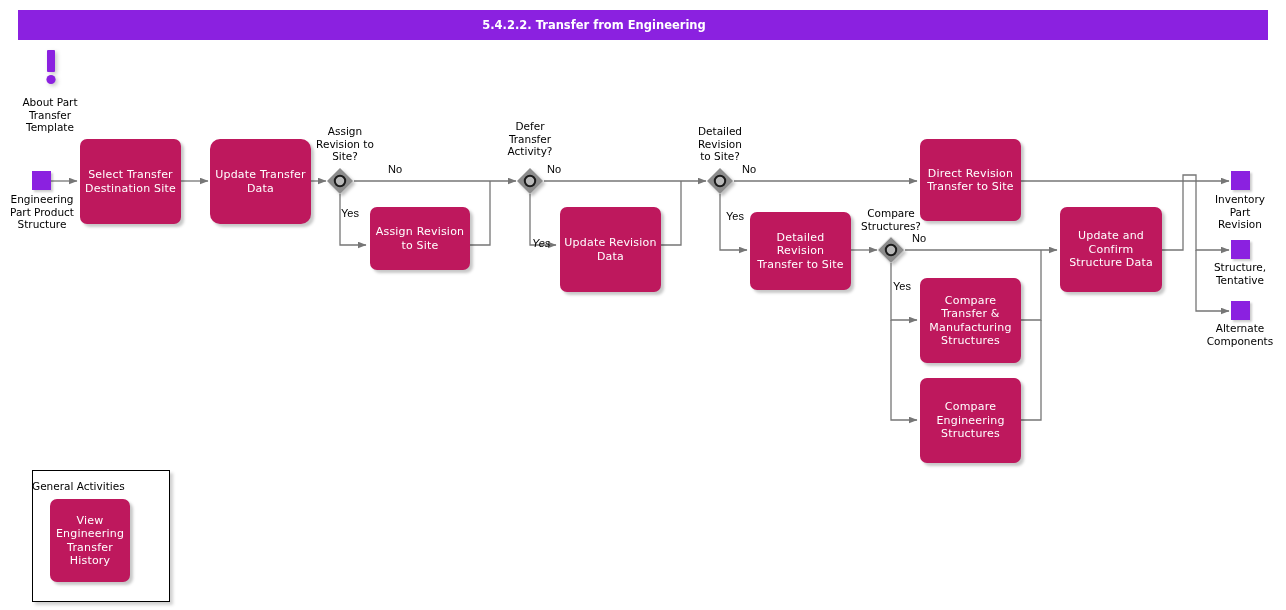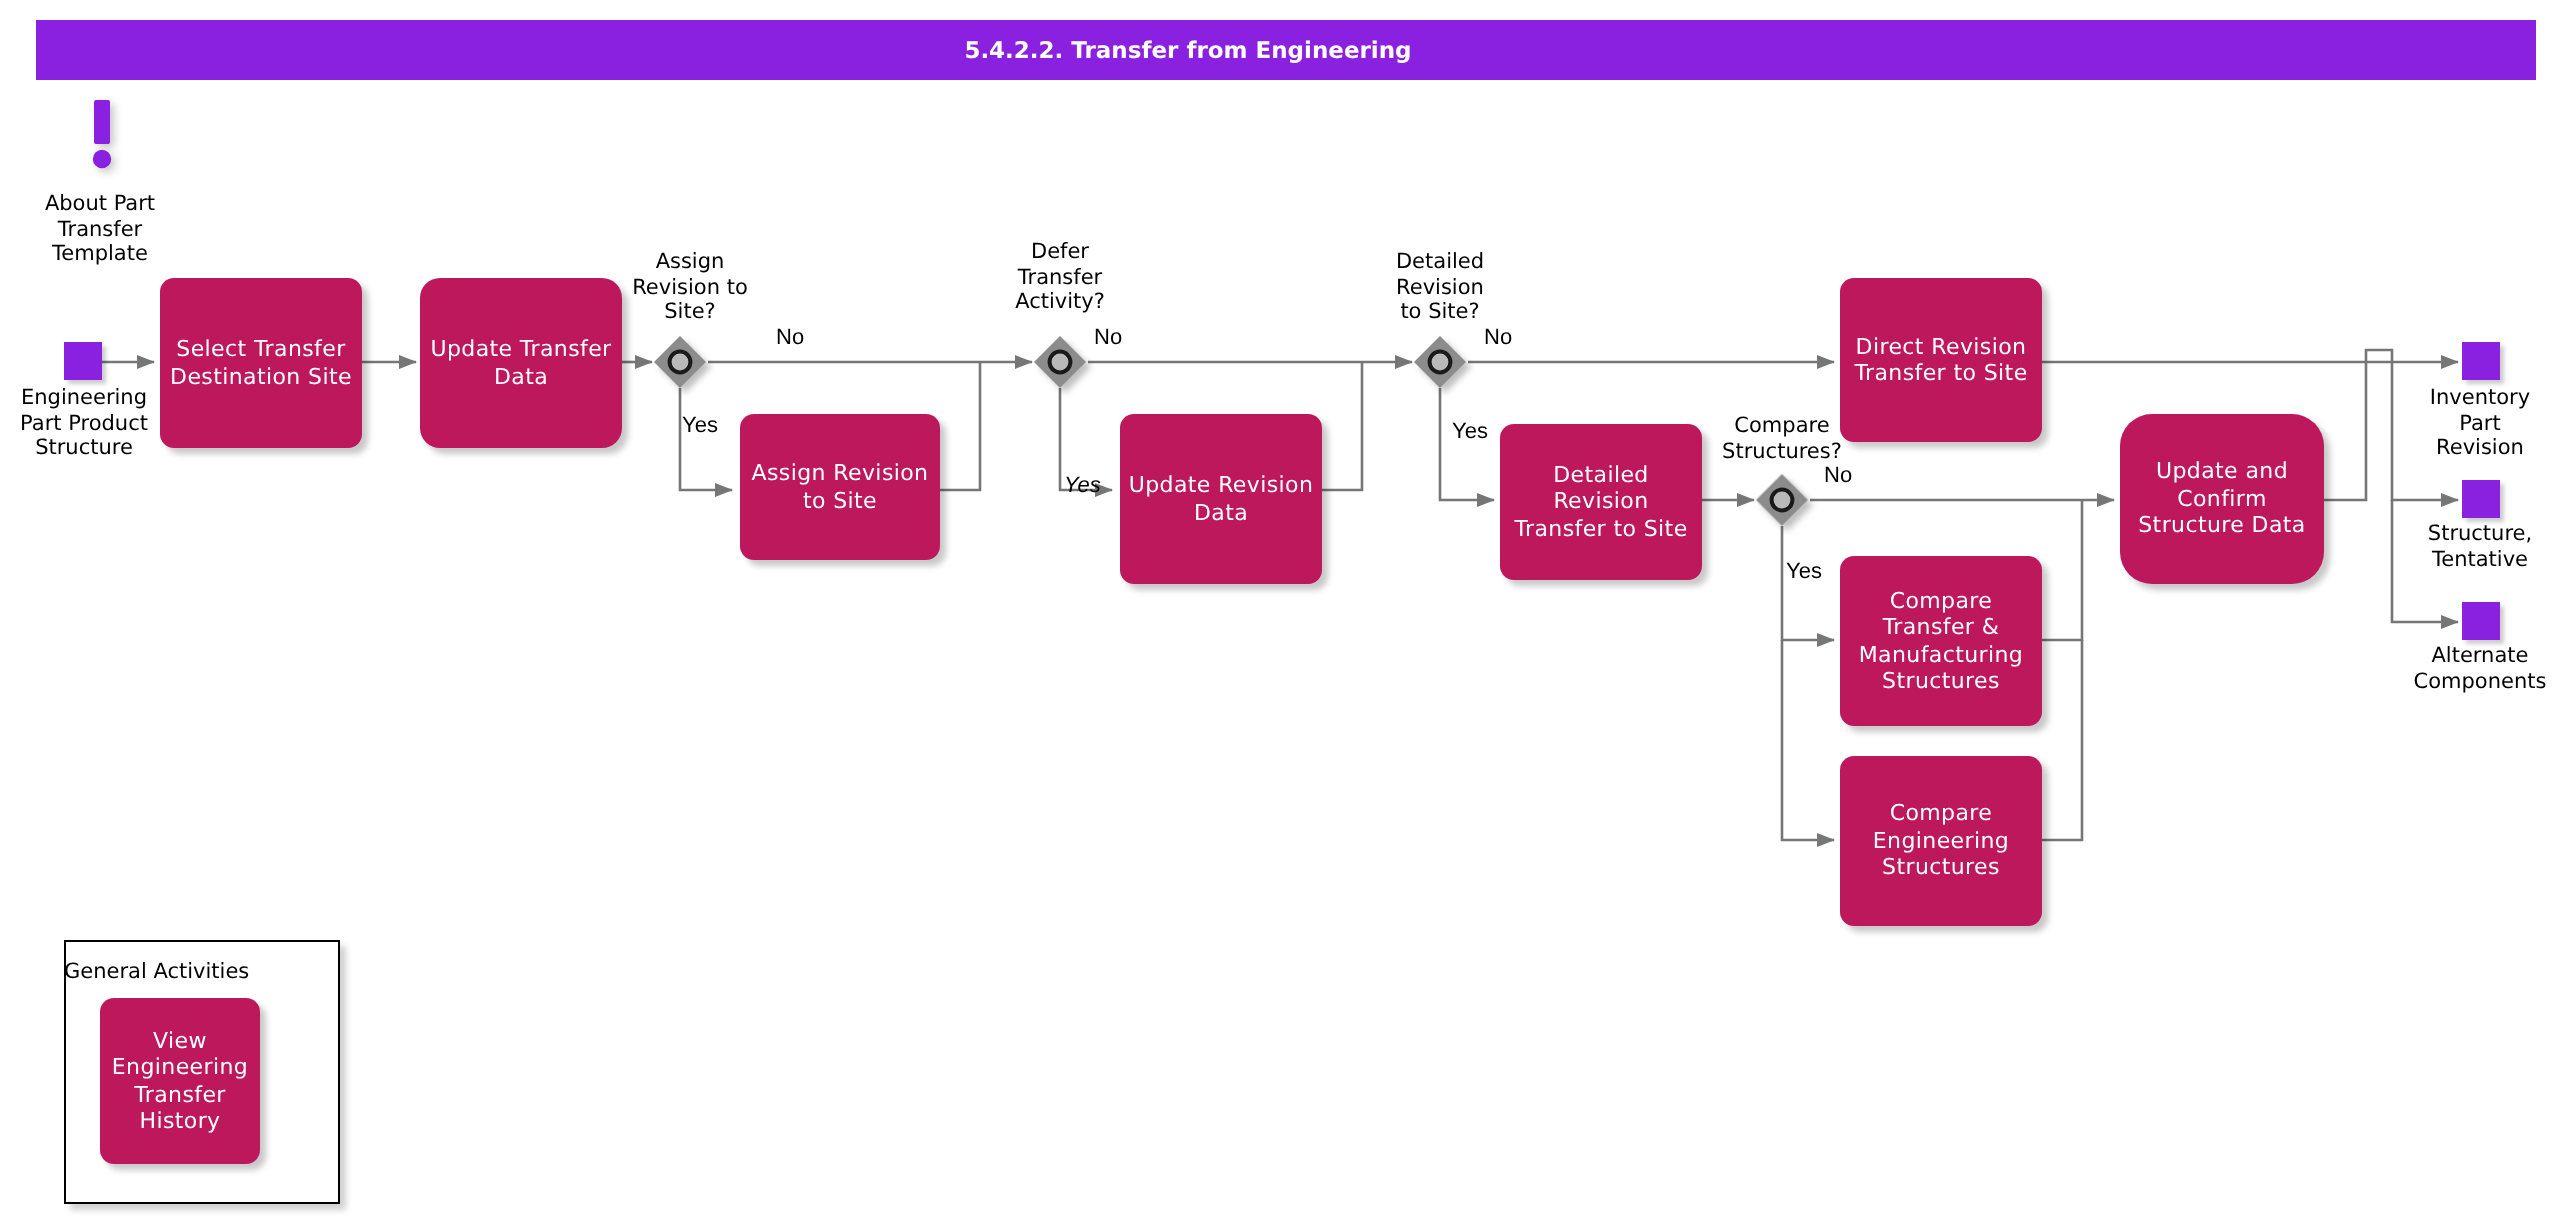--- a/index.html
+++ b/index.html
@@ -225,21 +225,21 @@
 <div class="obj-label" style="left:-8px; top:193px; width:100px;">Engineering
 Part Product
 Structure</div>
 
 <div class="act" style="left:80px; top:139px; width:101px; height:85px;">Select Transfer
 Destination Site</div>
 
 <div class="act" style="left:210px; top:139px; width:101px; height:85px;border-radius:10px;">Update Transfer
 Data</div>
 
-<div class="act" style="left:370px; top:207px; width:100px; height:73px;">Assign Revision
+<div class="act" style="left:370px; top:207px; width:100px; height:63px;">Assign Revision
 to Site</div>
 
 <div class="act" style="left:560px; top:207px; width:101px; height:85px;">Update Revision
 Data</div>
 
 <div class="act" style="left:750px; top:212px; width:101px; height:78px;">Detailed
 Revision
 Transfer to Site</div>
 
 <div class="act" style="left:920px; top:139px; width:101px; height:82px;">Direct Revision
@@ -247,21 +247,21 @@
 
 <div class="act" style="left:920px; top:278px; width:101px; height:85px;">Compare
 Transfer &amp;
 Manufacturing
 Structures</div>
 
 <div class="act" style="left:920px; top:378px; width:101px; height:85px;">Compare
 Engineering
 Structures</div>
 
-<div class="act" style="left:1060px; top:207px; width:102px; height:85px;border-radius:16px;">Update and
+<div class="act" style="left:1060px; top:207px; width:102px; height:85px;">Update and
 Confirm
 Structure Data</div>
 
 <div class="dec-label" style="left:300px; top:125px; width:90px;">Assign
 Revision to
 Site?</div>
 <div class="edge-label" style="left:388px; top:163px;">No</div>
 <div class="edge-label" style="left:341px; top:207px;">Yes</div>
 
 <div class="dec-label" style="left:489px; top:120px; width:82px;">Defer

